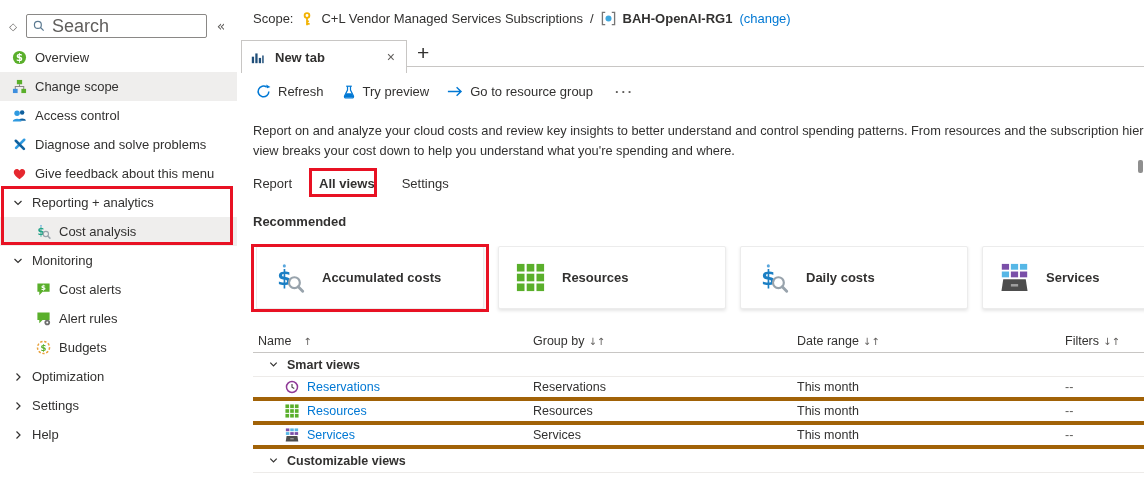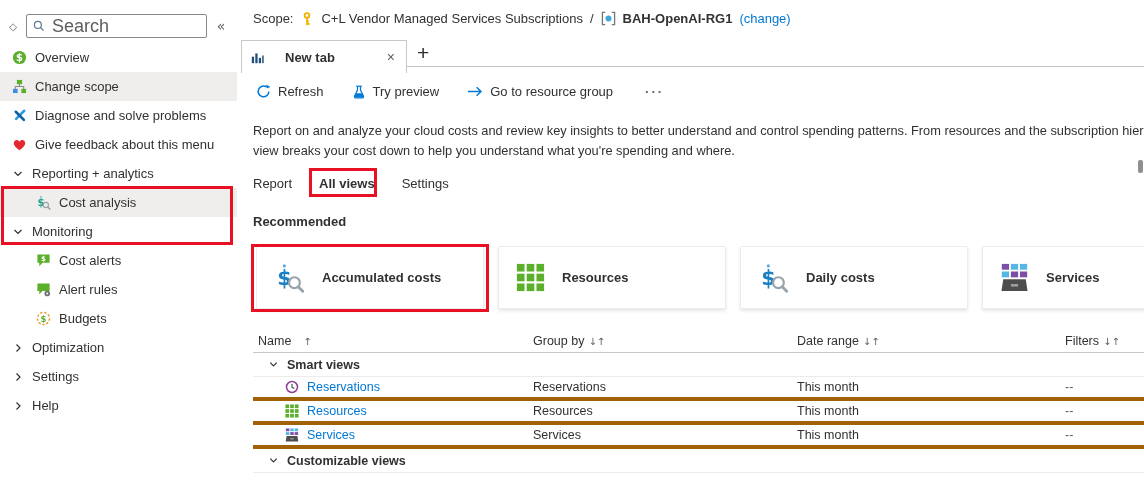--- a/index.html
+++ b/index.html
@@ -24,28 +24,28 @@
   
   .redbox{position:absolute;border:3px solid #e81123;pointer-events:none;z-index:50;}
 
   
   .scope-row{position:absolute;left:253px;top:11px;display:flex;align-items:center;gap:7px;white-space:nowrap;}
   .scope-row .rg{font-weight:700;}
   .link{color:#0078d4;cursor:pointer;text-decoration:none;}
 
   
   .tab{position:absolute;left:241px;top:40px;width:166px;height:27px;background:#fff;
-       border:1px solid #c8c6c4;border-bottom:none;display:flex;align-items:center;gap:21px;padding:16px 9px;box-sizing:border-box;}
+       border:1px solid #c8c6c4;border-bottom:none;display:flex;align-items:center;gap:11px;padding:16px 9px;box-sizing:border-box;}
   .tab .title{font-weight:600;flex:1;}
   .tab .close{color:#605e5c;font-size:14px;cursor:pointer;padding:0 2px;}
   .tab-line{position:absolute;left:407px;top:66px;width:737px;height:1px;background:#c8c6c4;}
   .add-tab{position:absolute;left:417px;top:42px;font-size:21px;font-weight:300;color:#323130;cursor:pointer;line-height:22px;}
 
   
-  .toolbar{position:absolute;left:256px;top:84px;display:flex;align-items:center;gap:28px;}
+  .toolbar{position:absolute;left:256px;top:84px;display:flex;align-items:center;gap:18px;}
   .tbtn{display:flex;align-items:center;gap:7px;cursor:pointer;color:#323130;}
   .more{color:#605e5c;font-weight:700;letter-spacing:2px;cursor:pointer;padding:0 4px;}
 
   
   .desc{position:absolute;left:253px;top:121px;width:891px;line-height:20px;font-size:12.8px;color:#323130;}
   .desc div{white-space:nowrap;overflow:hidden;}
 
   
   .view-tabs{position:absolute;left:253px;top:176px;display:flex;gap:27px;}
   .pivot{cursor:pointer;}
@@ -110,20 +110,31 @@
       <div class="s-item sel">
         <span class="ic">
             <svg width="15" height="15" viewBox="0 0 16 16">
               <path d="M8 5.6 V8 M3.5 11 V8 H12.5 V11" stroke="#8a8886" fill="none" stroke-width="1.1"></path>
               <rect x="5.2" y="1" width="5.6" height="4.6" fill="#5aaf2b"></rect>
               <rect x="1" y="10.5" width="5" height="4.5" fill="#3e8ede"></rect>
               <rect x="10" y="10.5" width="5" height="4.5" fill="#5aaf2b"></rect>
             </svg>
           </span>
         <span class="lbl">Change scope</span>
+      </div>
+      <div class="s-item">
+        <span class="ic">
+            <svg width="15" height="15" viewBox="0 0 16 16">
+              <circle cx="10.8" cy="4.8" r="2.4" fill="#0f609e"></circle>
+              <path d="M6.8 13.6 c0-3.2 8-3.2 8 0 z" fill="#0f609e"></path>
+              <circle cx="5.4" cy="5.6" r="2.9" fill="#2f9ae0"></circle>
+              <path d="M0.8 14.4 c0-3.9 9.2-3.9 9.2 0 z" fill="#2f9ae0"></path>
+            </svg>
+          </span>
+        <span class="lbl">Access control</span>
       </div>
       <div class="s-item">
         <span class="ic">
             <svg width="15" height="15" viewBox="0 0 16 16">
               <rect x="6.6" y="-0.5" width="2.8" height="15" rx="1.4" transform="rotate(45 8 8)" fill="#2f9ae0"></rect>
               <rect x="6.6" y="1" width="2.8" height="15" rx="1.4" transform="rotate(-45 8 8)" fill="#0f609e"></rect>
             </svg>
           </span>
         <span class="lbl">Diagnose and solve problems</span>
       </div>

